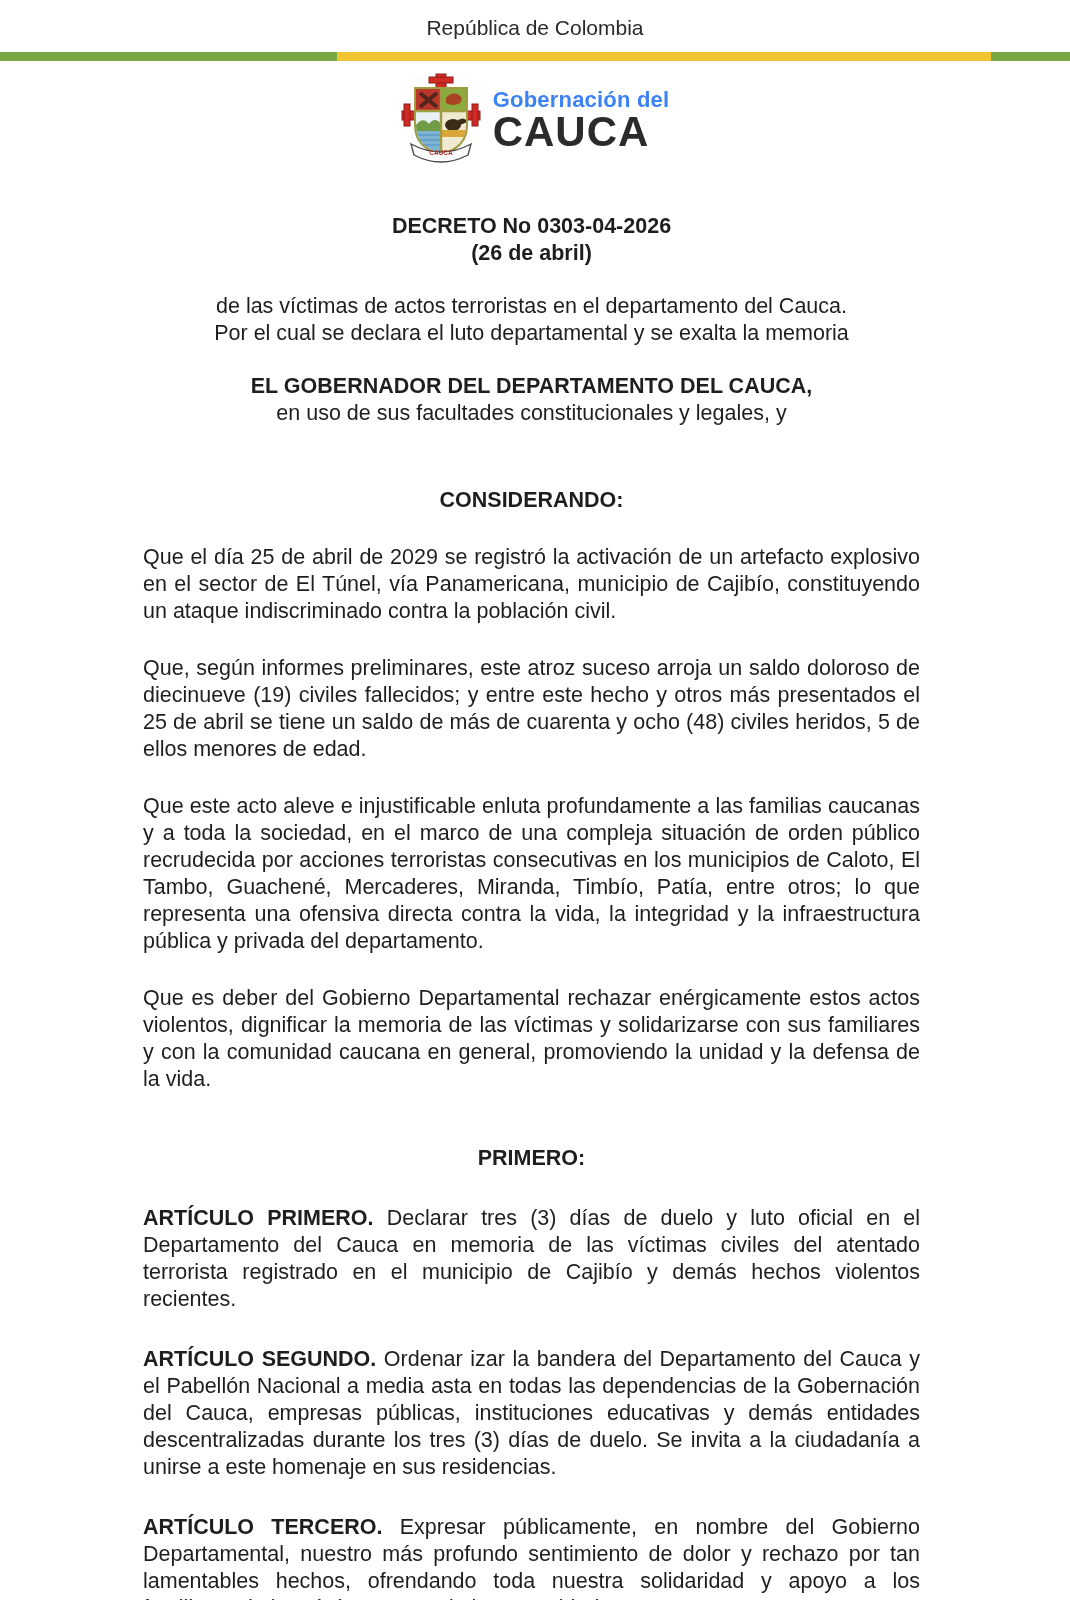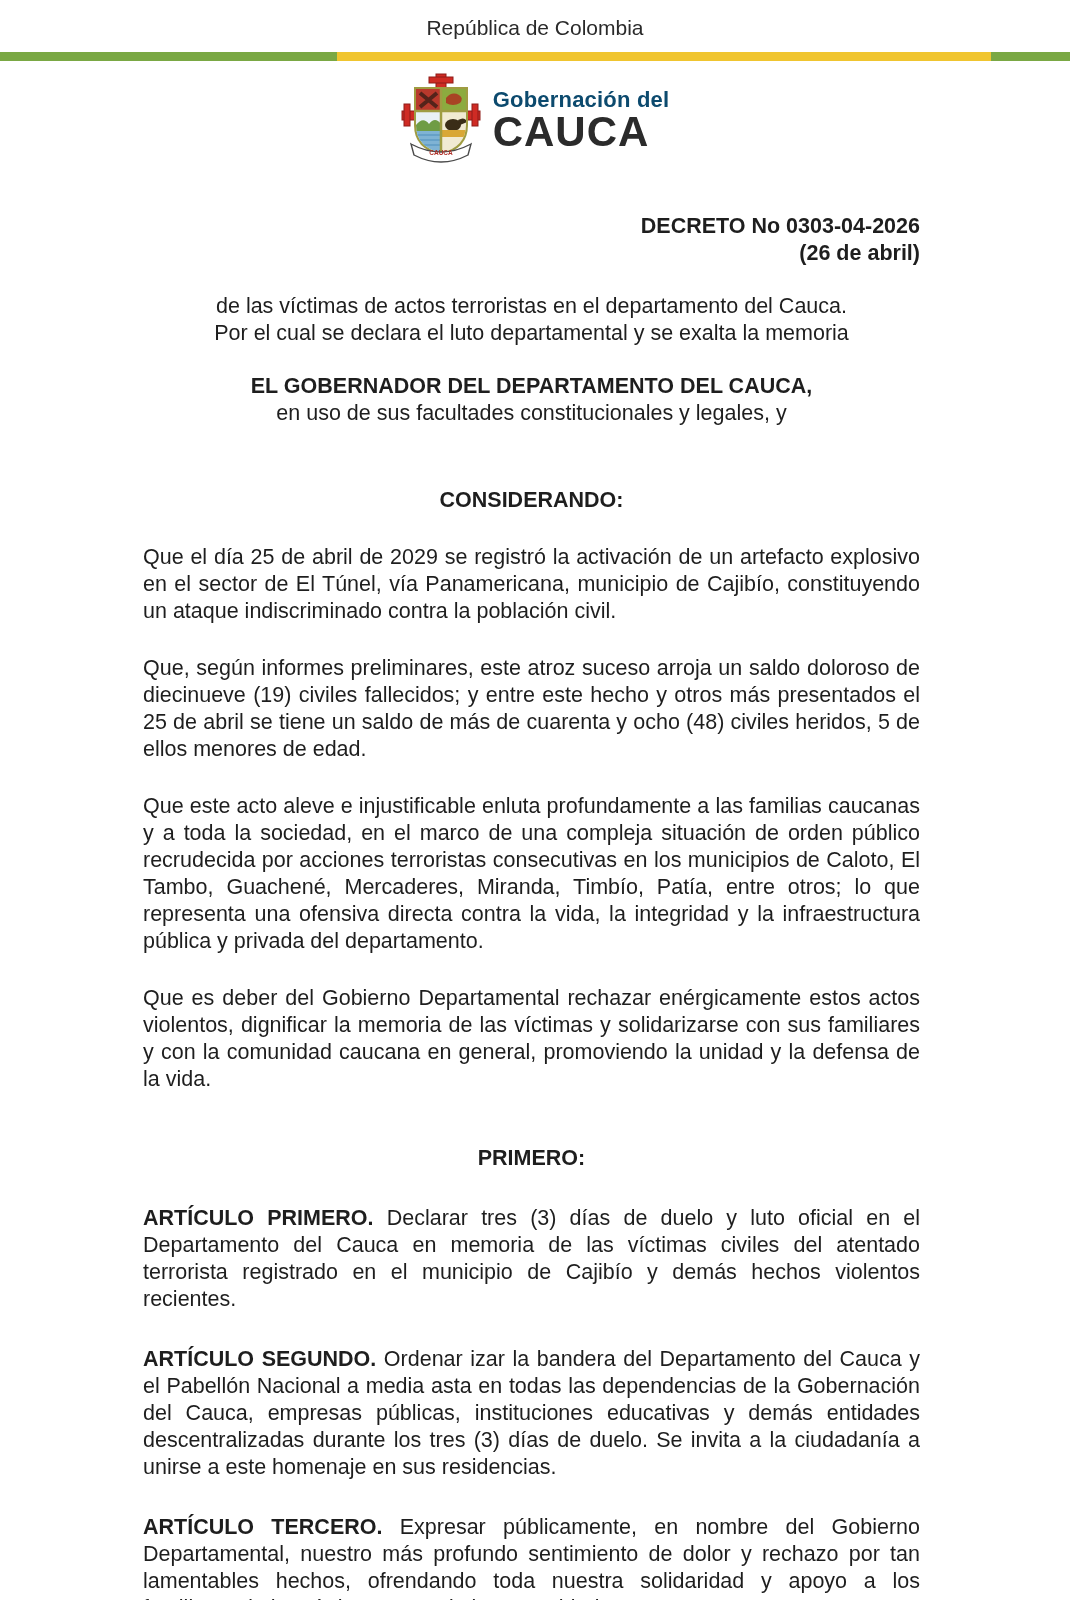--- a/index.html
+++ b/index.html
@@ -31,32 +31,32 @@
   .logo-row{
     margin-top:11px;
     display:flex;
     justify-content:center;
     align-items:center;
     gap:12px;
     height:95px;
   }
   .logo-text{display:flex;flex-direction:column;justify-content:center;}
   .logo-line1{
-    font-weight:bold;font-size:22px;line-height:24px;color:#0c4a6e;letter-spacing:.2px;
+    font-weight:bold;font-size:22px;line-height:24px;color:#3b82f6;letter-spacing:.2px;
   }
   .logo-line2{
     font-weight:bold;font-size:42px;line-height:40px;color:#2b2b2b;letter-spacing:1px;
   }
   .content{
     padding:0 150px 0 143px;
   }
   .center{text-align:center;}
   .bold{font-weight:bold;}
   .doc-text{font-size:21.5px;line-height:27px;}
-  .title-block{margin-top:46px;text-align:right;}
+  .title-block{margin-top:46px;}
   .subject-block{margin-top:26px;}
   .authority-block{margin-top:26px;}
   .section-heading{margin-top:60px;}
   .decreta-heading{margin-top:52px;}
   p.para{
     margin:30px 0 0 0;
     text-align:justify;
     font-size:21.5px;
     line-height:27px;
   }

